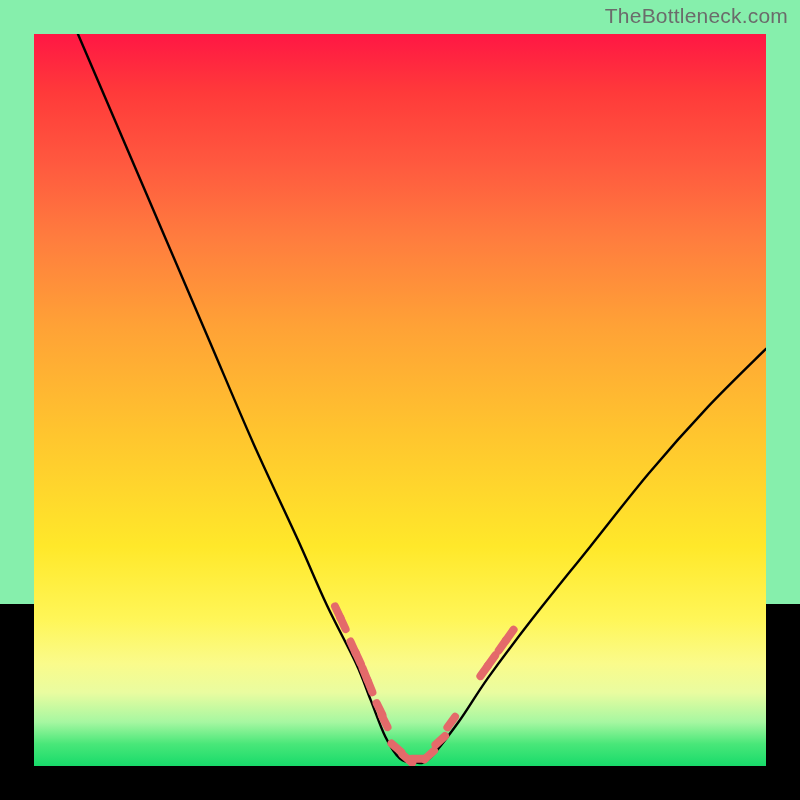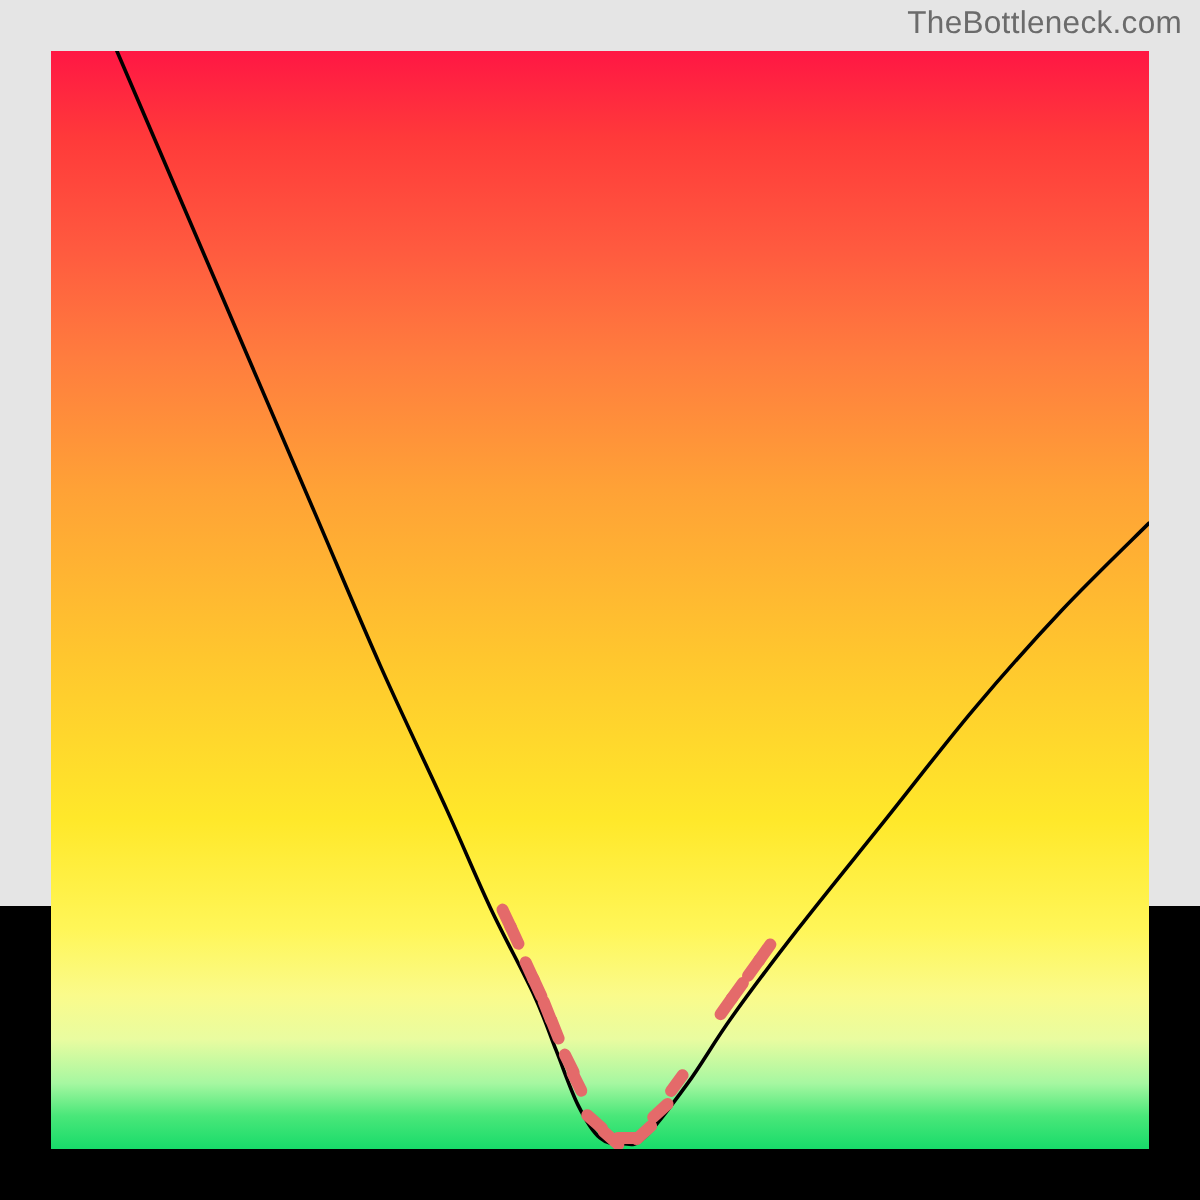--- a/index.html
+++ b/index.html
@@ -10,21 +10,21 @@
     overflow: hidden;
     background: #000;
     font-family: Arial, Helvetica, sans-serif;
   }
   .frame {
     position: absolute;
     top: 0;
     left: 0;
     width: 800px;
     height: 604px;
-    background: #e5e5e5;
+    background: #86efac;
   }
   .plot {
     position: absolute;
     top: 34px;
     left: 34px;
     width: 732px;
     height: 732px;
     background: linear-gradient(to bottom,
       #ff1744 0%,
       #ff3a3a 8%,

